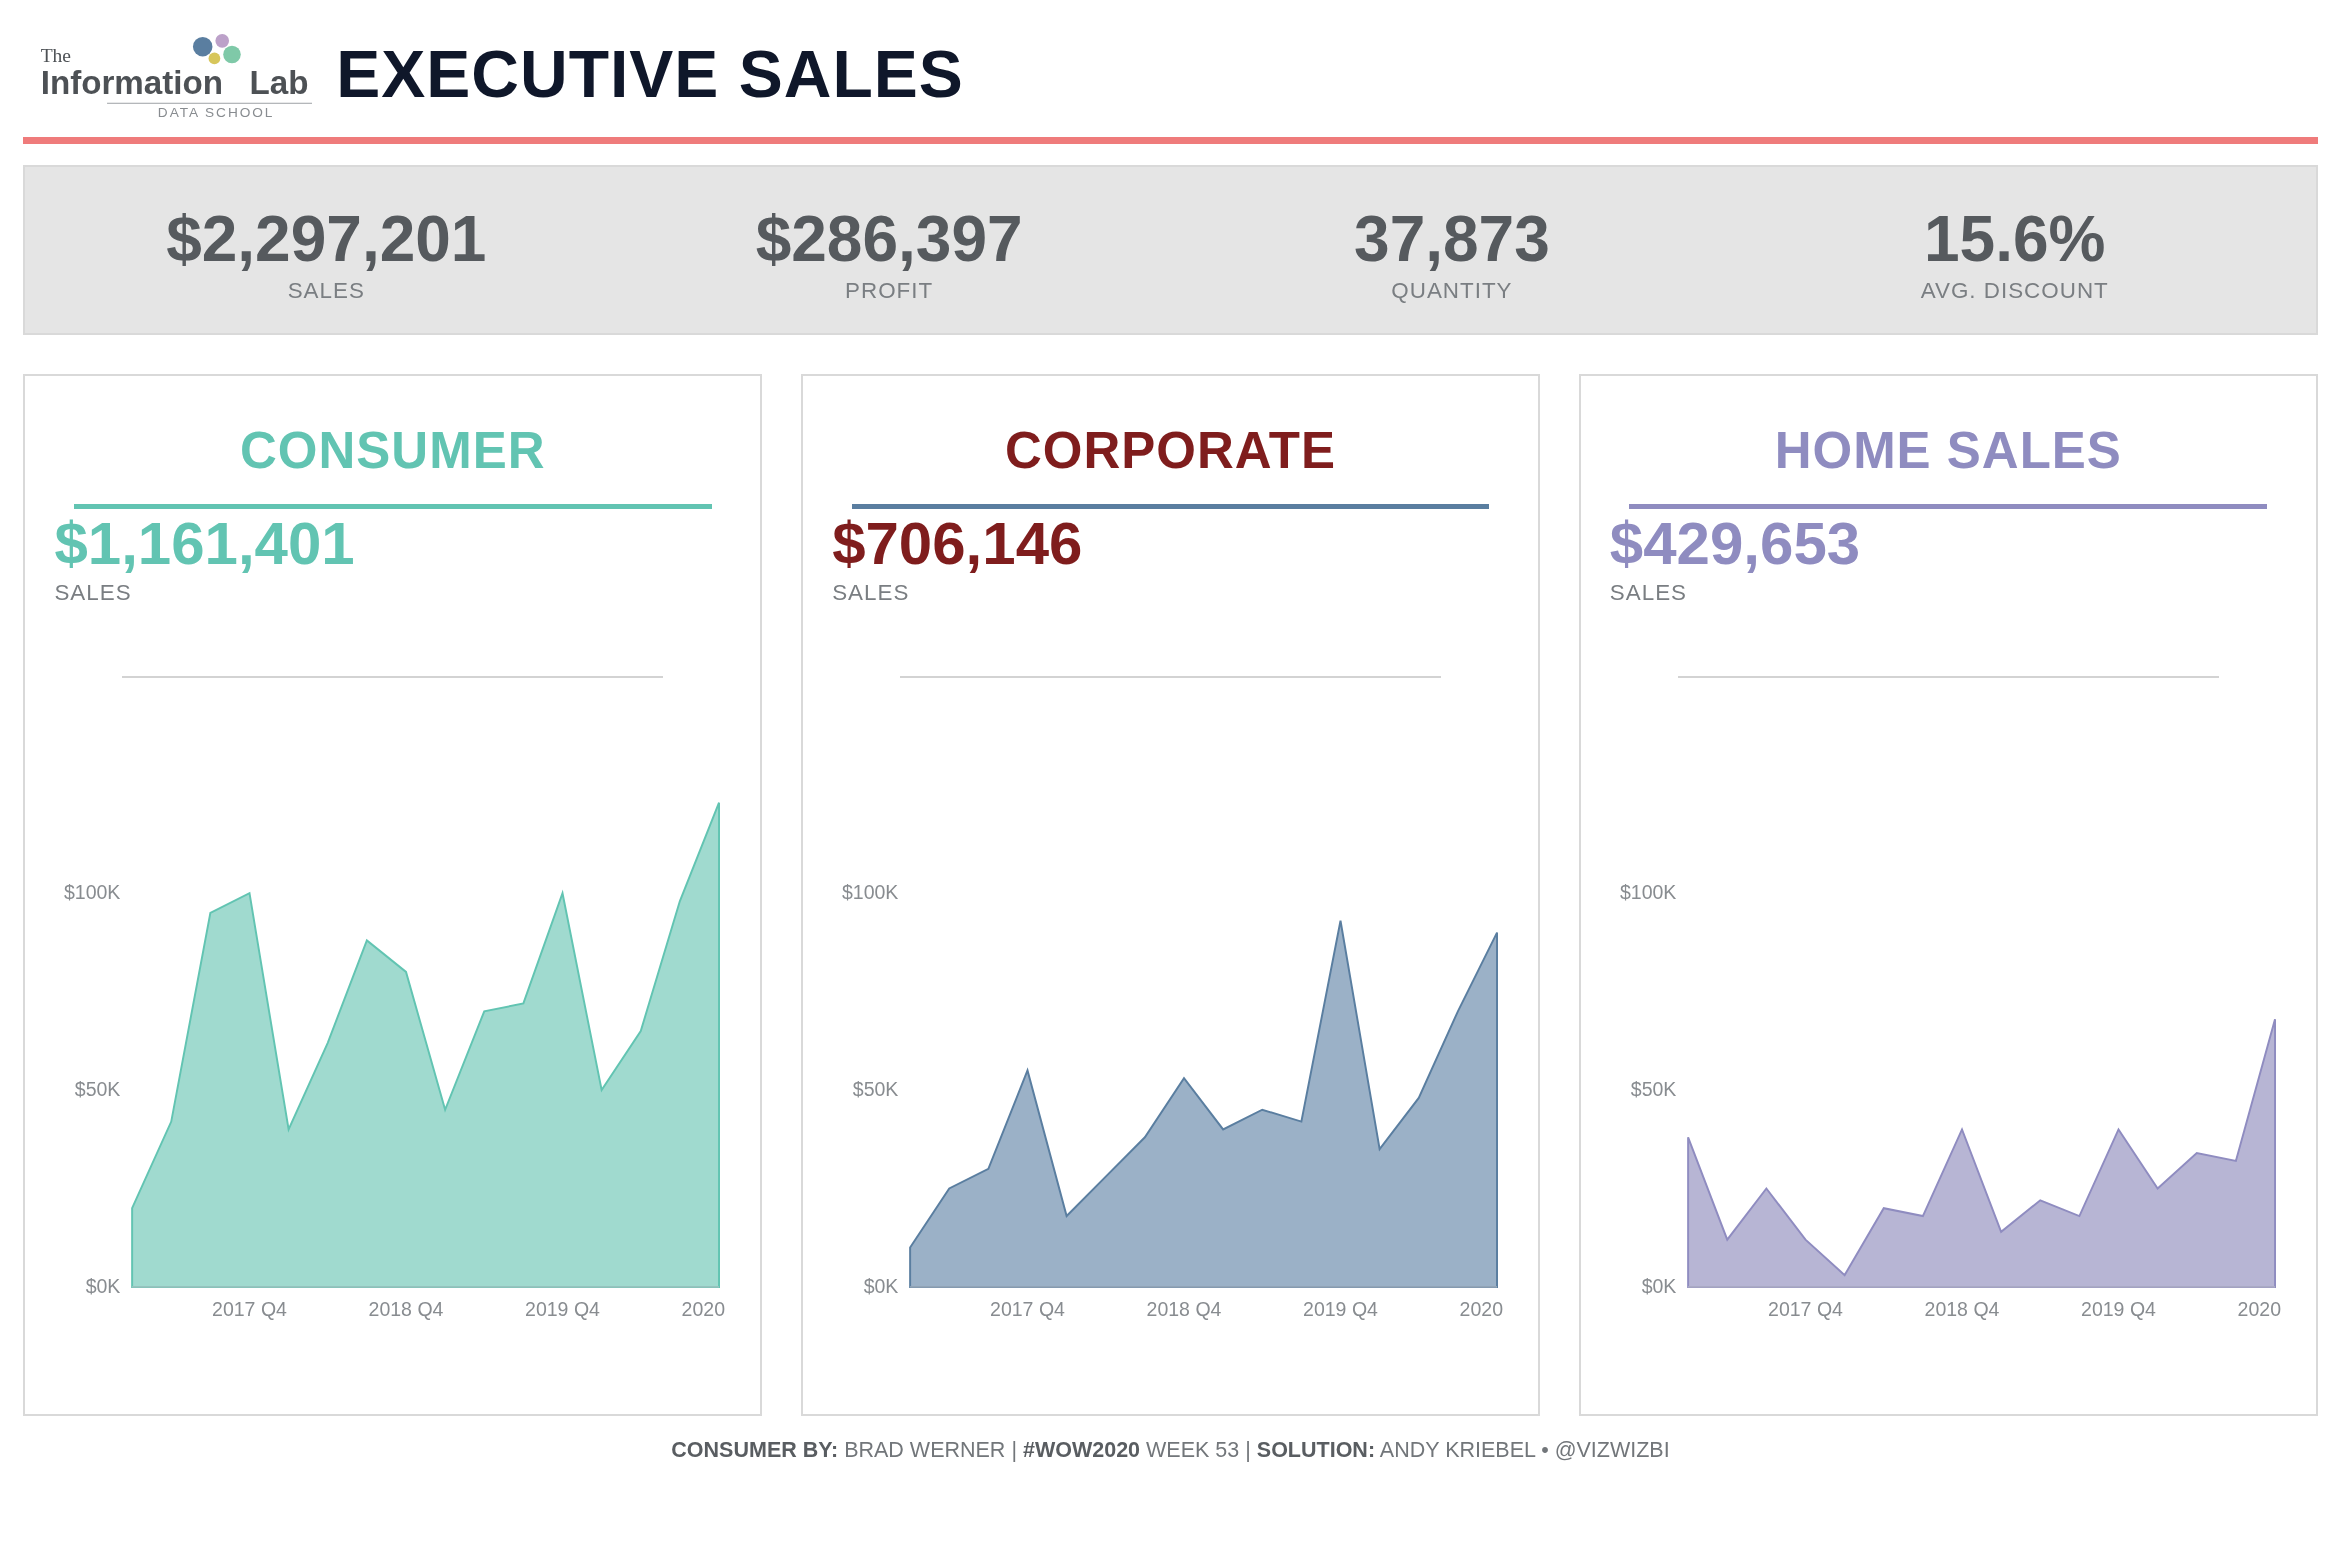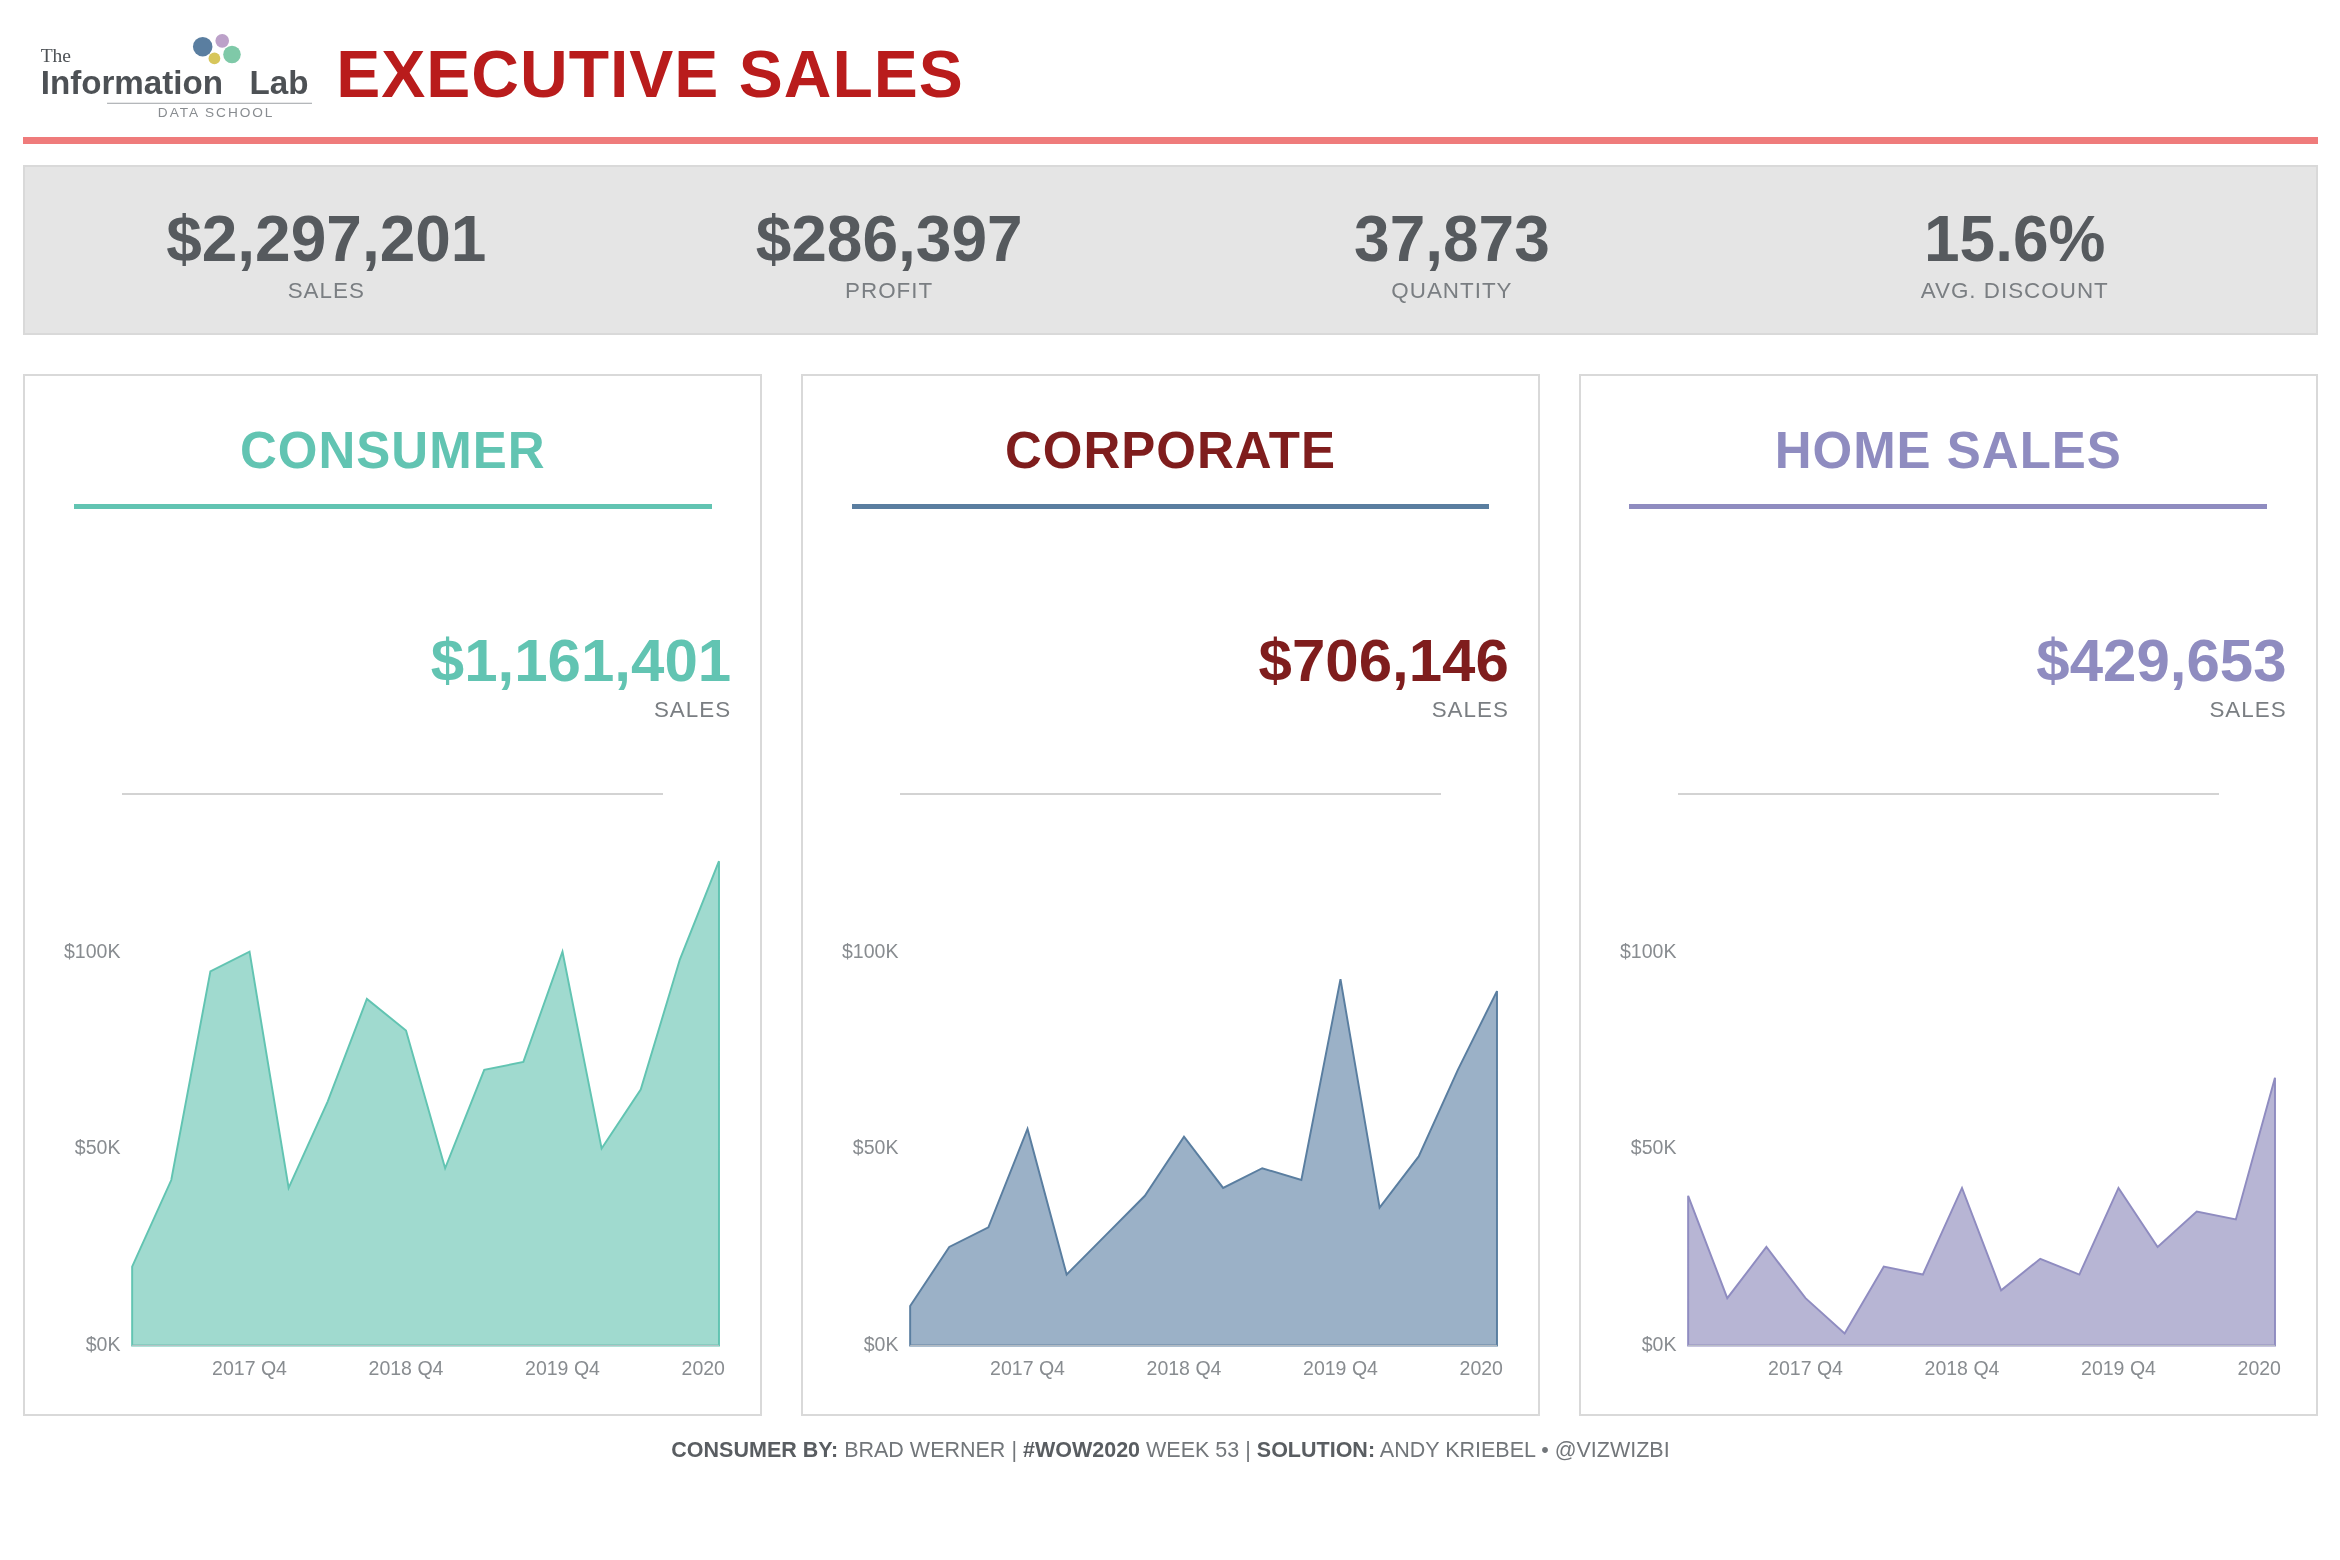--- a/index.html
+++ b/index.html
@@ -24,21 +24,21 @@
   }
   .logo-block {
     display: flex;
     align-items: center;
     gap: 5.9px;
   }
   .logo-svg { width: 283px; height: 90px; }
   .title {
     font-size: 66px;
     font-weight: 600;
-    color: #b91c1c;
+    color: #0f172a;
     letter-spacing: 1px;
   }
   .accent-bar {
     height: 6.8px;
     background: #ef7b7b;
     margin-bottom: 21.5px;
   }
   .metrics-card {
     border: 2px solid #d9d9d9;
     background: #e5e5e5;
@@ -81,22 +81,21 @@
     font-size: 51px;
     font-weight: 700;
     text-align: center;
     letter-spacing: 1px;
   }
   .segment-underline {
     height: 5.9px;
     margin: 23.4px 19.5px 0 19.5px;
   }
   .segment-sales {
-    text-align: right;
-    margin-top: 117px;
+    text-align: left;
   }
   .segment-sales-value {
     font-size: 60px;
     font-weight: 700;
   }
   .segment-sales-label {
     font-size: 22.4px;
     letter-spacing: 1px;
     color: #7a7e82;
     margin-top: 2px;

